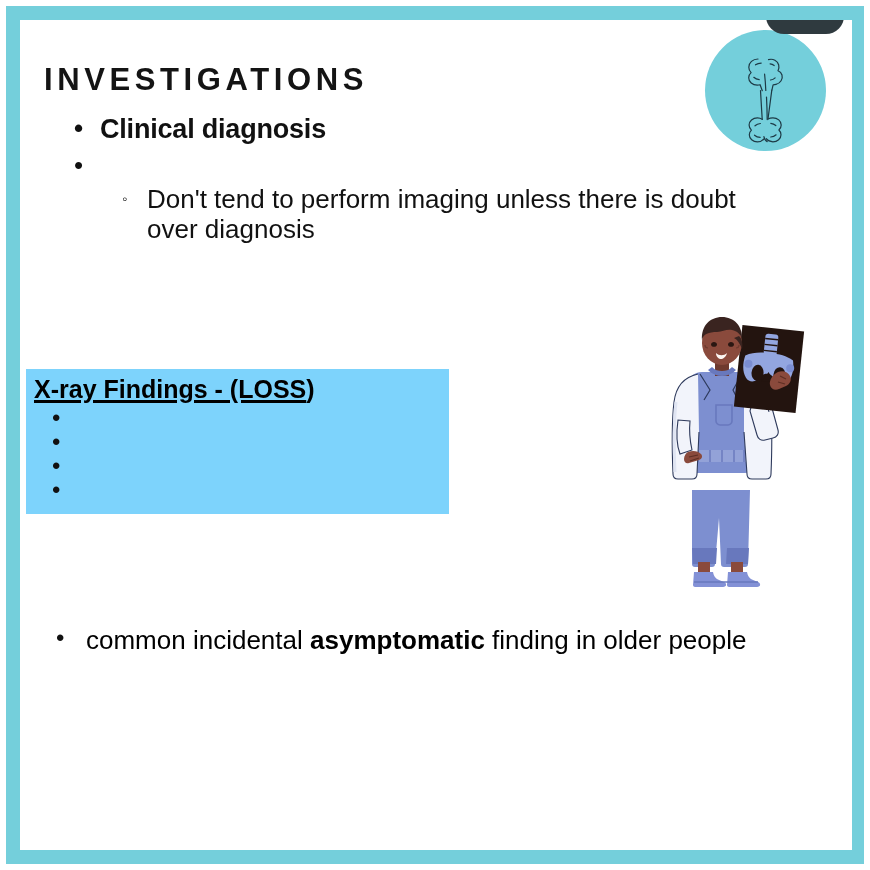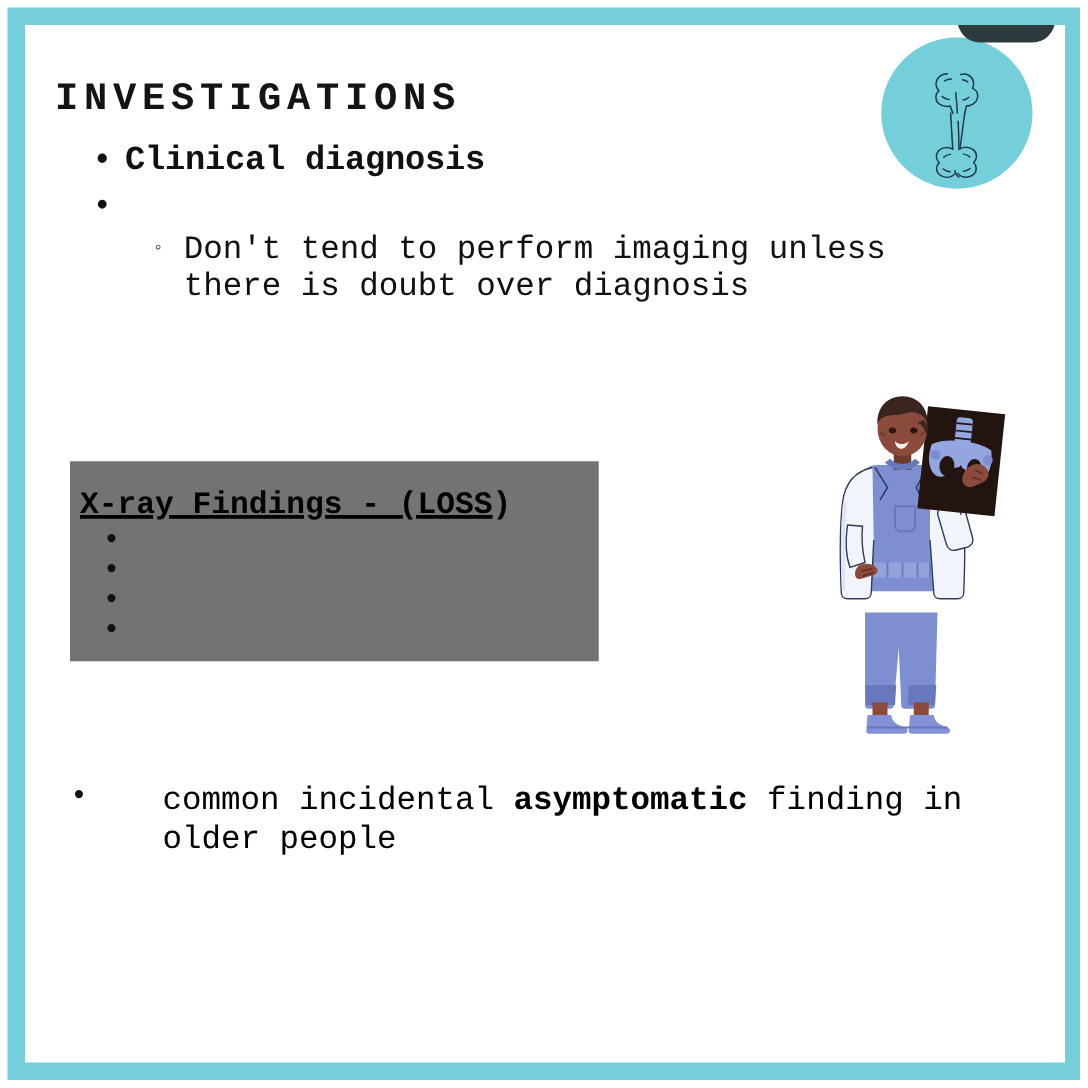--- a/index.html
+++ b/index.html
@@ -10,21 +10,20 @@
     overflow: hidden;
     background: #ffffff;
     font-family: "Liberation Sans", sans-serif;
   }
 
   #slide {
     position: relative;
     width: 768px;
     height: 870px;
     background: #ffffff;
-    font-family: Liberation Mono, monospace;
   }
 
   
   #frame {
     position: absolute;
     left: 6px;
     top: 6px;
     width: 858px;
     height: 858px;
     background: #74cfdb;
@@ -117,24 +116,23 @@
     margin-top: 7px;
   }
   .sub-bullet .txt { max-width: 640px; }
 
   
   #loss-box {
     position: absolute;
     left: 6px;
     top: 349px;
     width: 423px;
-    background: #737373;
-    padding: 19px 8px 12px 8px;
+    background: #7dd3fc;
+    padding: 4px 8px 12px 8px;
     z-index: 5;
-    margin-left: 30px;
   }
 
   .loss-title {
     font-size: 25px;
     font-weight: 700;
     line-height: 1.3;
     white-space: nowrap;
   }
   .loss-title u {
     text-decoration: underline;
@@ -153,21 +151,21 @@
     position: absolute;
     left: 36px;
     top: 605px;
     width: 740px;
     font-size: 26px;
     line-height: 1.18;
     z-index: 5;
   }
   #final-note .bullet-dot { font-size: 24px; width: 30px; margin-top: 1px; }
   #final-note b { font-weight: 700; }
-  #final-note .txt { max-width: 680px; margin-left: 44px; }
+  #final-note .txt { max-width: 680px; }
 
   
   #bone-badge {
     position: absolute;
     right: 26px;
     top: 10px;
     width: 121px;
     height: 121px;
     border-radius: 50%;
     background: #74cfdb;

